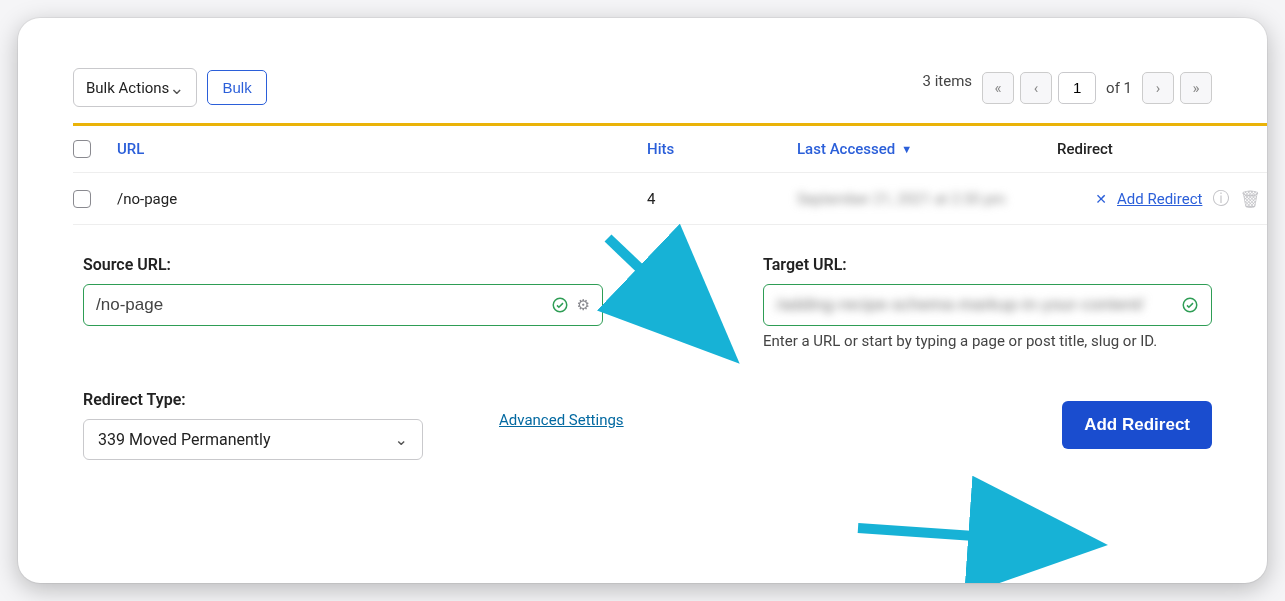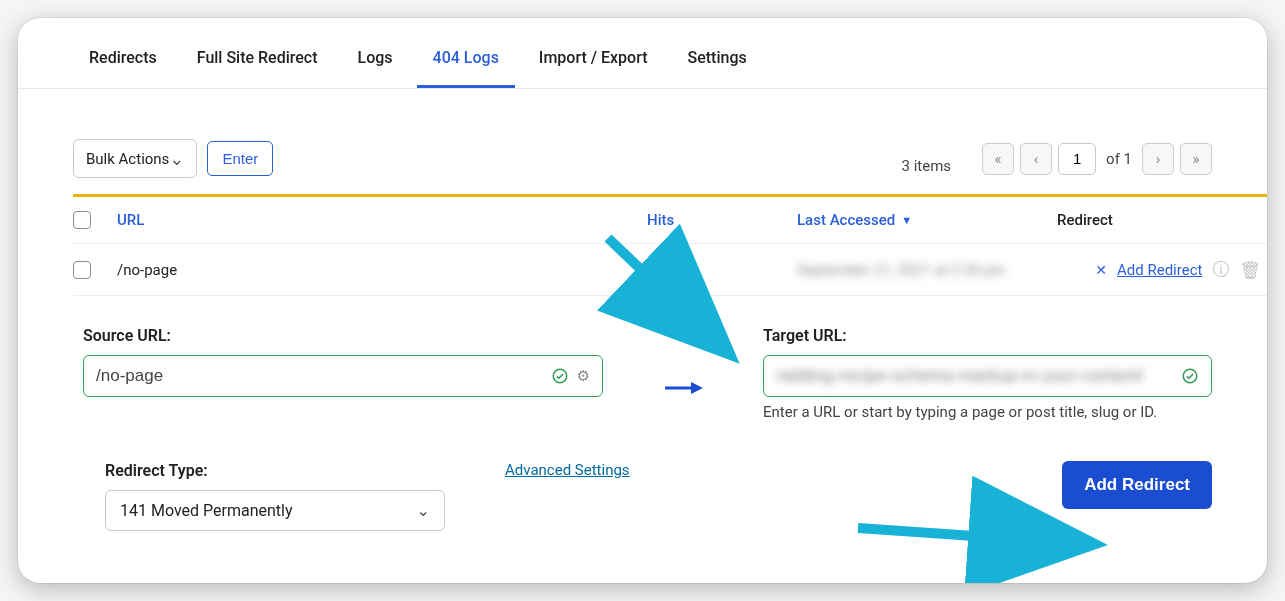--- a/index.html
+++ b/index.html
@@ -47,21 +47,21 @@
   .bulk {
     display: flex; align-items: center; gap: 0;
     border: 1px solid #c9c9cc; border-radius: 6px;
     padding: 8px 12px; background: #fff; cursor: pointer;
     font-size: 15px;
   }
   .apply-btn {
     color: #2b5fd9; border: 1px solid #2b5fd9; background: #fff;
     border-radius: 5px; padding: 8px 14px; font-size: 15px; cursor: pointer;
   }
-  .toolbar-right { display: flex; align-items: flex-end; gap: 25px; }
+  .toolbar-right { display: flex; align-items: flex-start; gap: 4px; }
   .count { color: #444; font-size: 15px; margin-right: 6px; }
   .pager { display: flex; gap: 6px; align-items: center; }
   .pbtn {
     border: 1px solid #ccc; background: #f7f7f9; border-radius: 5px;
     width: 32px; height: 32px; display: flex; align-items: center; justify-content: center;
     color: #888; cursor: pointer; font-size: 15px;
   }
   .pinput {
     border: 1px solid #c9c9cc; border-radius: 5px; width: 38px; height: 32px;
     text-align: center; font-size: 15px;
@@ -106,21 +106,21 @@
   .ticks { display: flex; gap: 10px; align-items: center; color: #2e9d55; }
   .gear { color: #8a8a90; }
   .arr-between {
     display: flex; align-items: center; justify-content: center; height: 100%; padding-top: 28px;
   }
   .helper { color: #444; font-size: 15px; margin-top: 6px; }
 
   
   .rt-row {
     padding: 20px 55px 20px 65px;
-    display: flex; align-items: flex-start; gap: 20px; margin-left: 22px;
+    display: flex; align-items: center; gap: 36px;
   }
   .rt-left { display: flex; flex-direction: column; }
   .select {
     display: flex; align-items: center; justify-content: space-between;
     border: 1px solid #c9c9cc; border-radius: 6px; padding: 10px 14px;
     width: 340px; background: #fff; cursor: pointer; font-size: 16px;
   }
   .adv { color: #0369a1; text-decoration: underline; cursor: pointer; font-size: 15px; margin-left: 40px; margin-bottom: 10px;}
   .add-btn {
     margin-left: auto; background: #1a4dcf; color: #fff; border: none;
@@ -128,36 +128,28 @@
   }
 
   
   .arrow-layer { position: absolute; inset: 0; pointer-events: none; }
 </style>
 </head>
 <body>
 
 <div class="frame">
 
-  <div class="tabs">
-    <div class="tab">Redirects</div>
-    <div class="tab">Full Site Redirect</div>
-    <div class="tab">Logs</div>
-    <div class="tab active">404 Logs</div>
-    <div class="tab">Import / Export</div>
-    <div class="tab">Settings</div>
-  </div>
 
   <div class="toolbar">
     <div class="toolbar-left">
       <div class="bulk">
         <span>Bulk Actions</span>
         <span style="font-size:18px;color:#555;">⌄</span>
       </div>
-      <button class="apply-btn">Enter</button>
+      <button class="apply-btn">Bulk</button>
     </div>
     <div class="toolbar-right">
       <span class="count">3 items</span>
       <div class="pager">
         <div class="pbtn">«</div>
         <div class="pbtn">‹</div>
         <input class="pinput" value="1" style="">
         <span class="of">of 1</span>
         <div class="pbtn">›</div>
         <div class="pbtn">»</div>
@@ -229,21 +221,21 @@
         </span>
       </div>
       <div class="helper">Enter a URL or start by typing a page or post title, slug or ID.</div>
     </div>
   </div>
 
   <div class="rt-row">
     <div class="rt-left">
       <div class="lbl" style="margin-bottom:10px;">Redirect Type:</div>
       <div class="select">
-        <span>141 Moved Permanently</span>
+        <span>339 Moved Permanently</span>
         <span style="color:#555;">⌄</span>
       </div>
     </div>
     <span class="adv">Advanced Settings</span>
     <button class="add-btn">Add Redirect</button>
   </div>
 
   <svg class="arrow-layer" viewBox="0 0 1249 565" preserveAspectRatio="none">
     <defs>
       <marker id="cyanhead" markerWidth="14" markerHeight="14" refX="11" refY="6" orient="auto">

